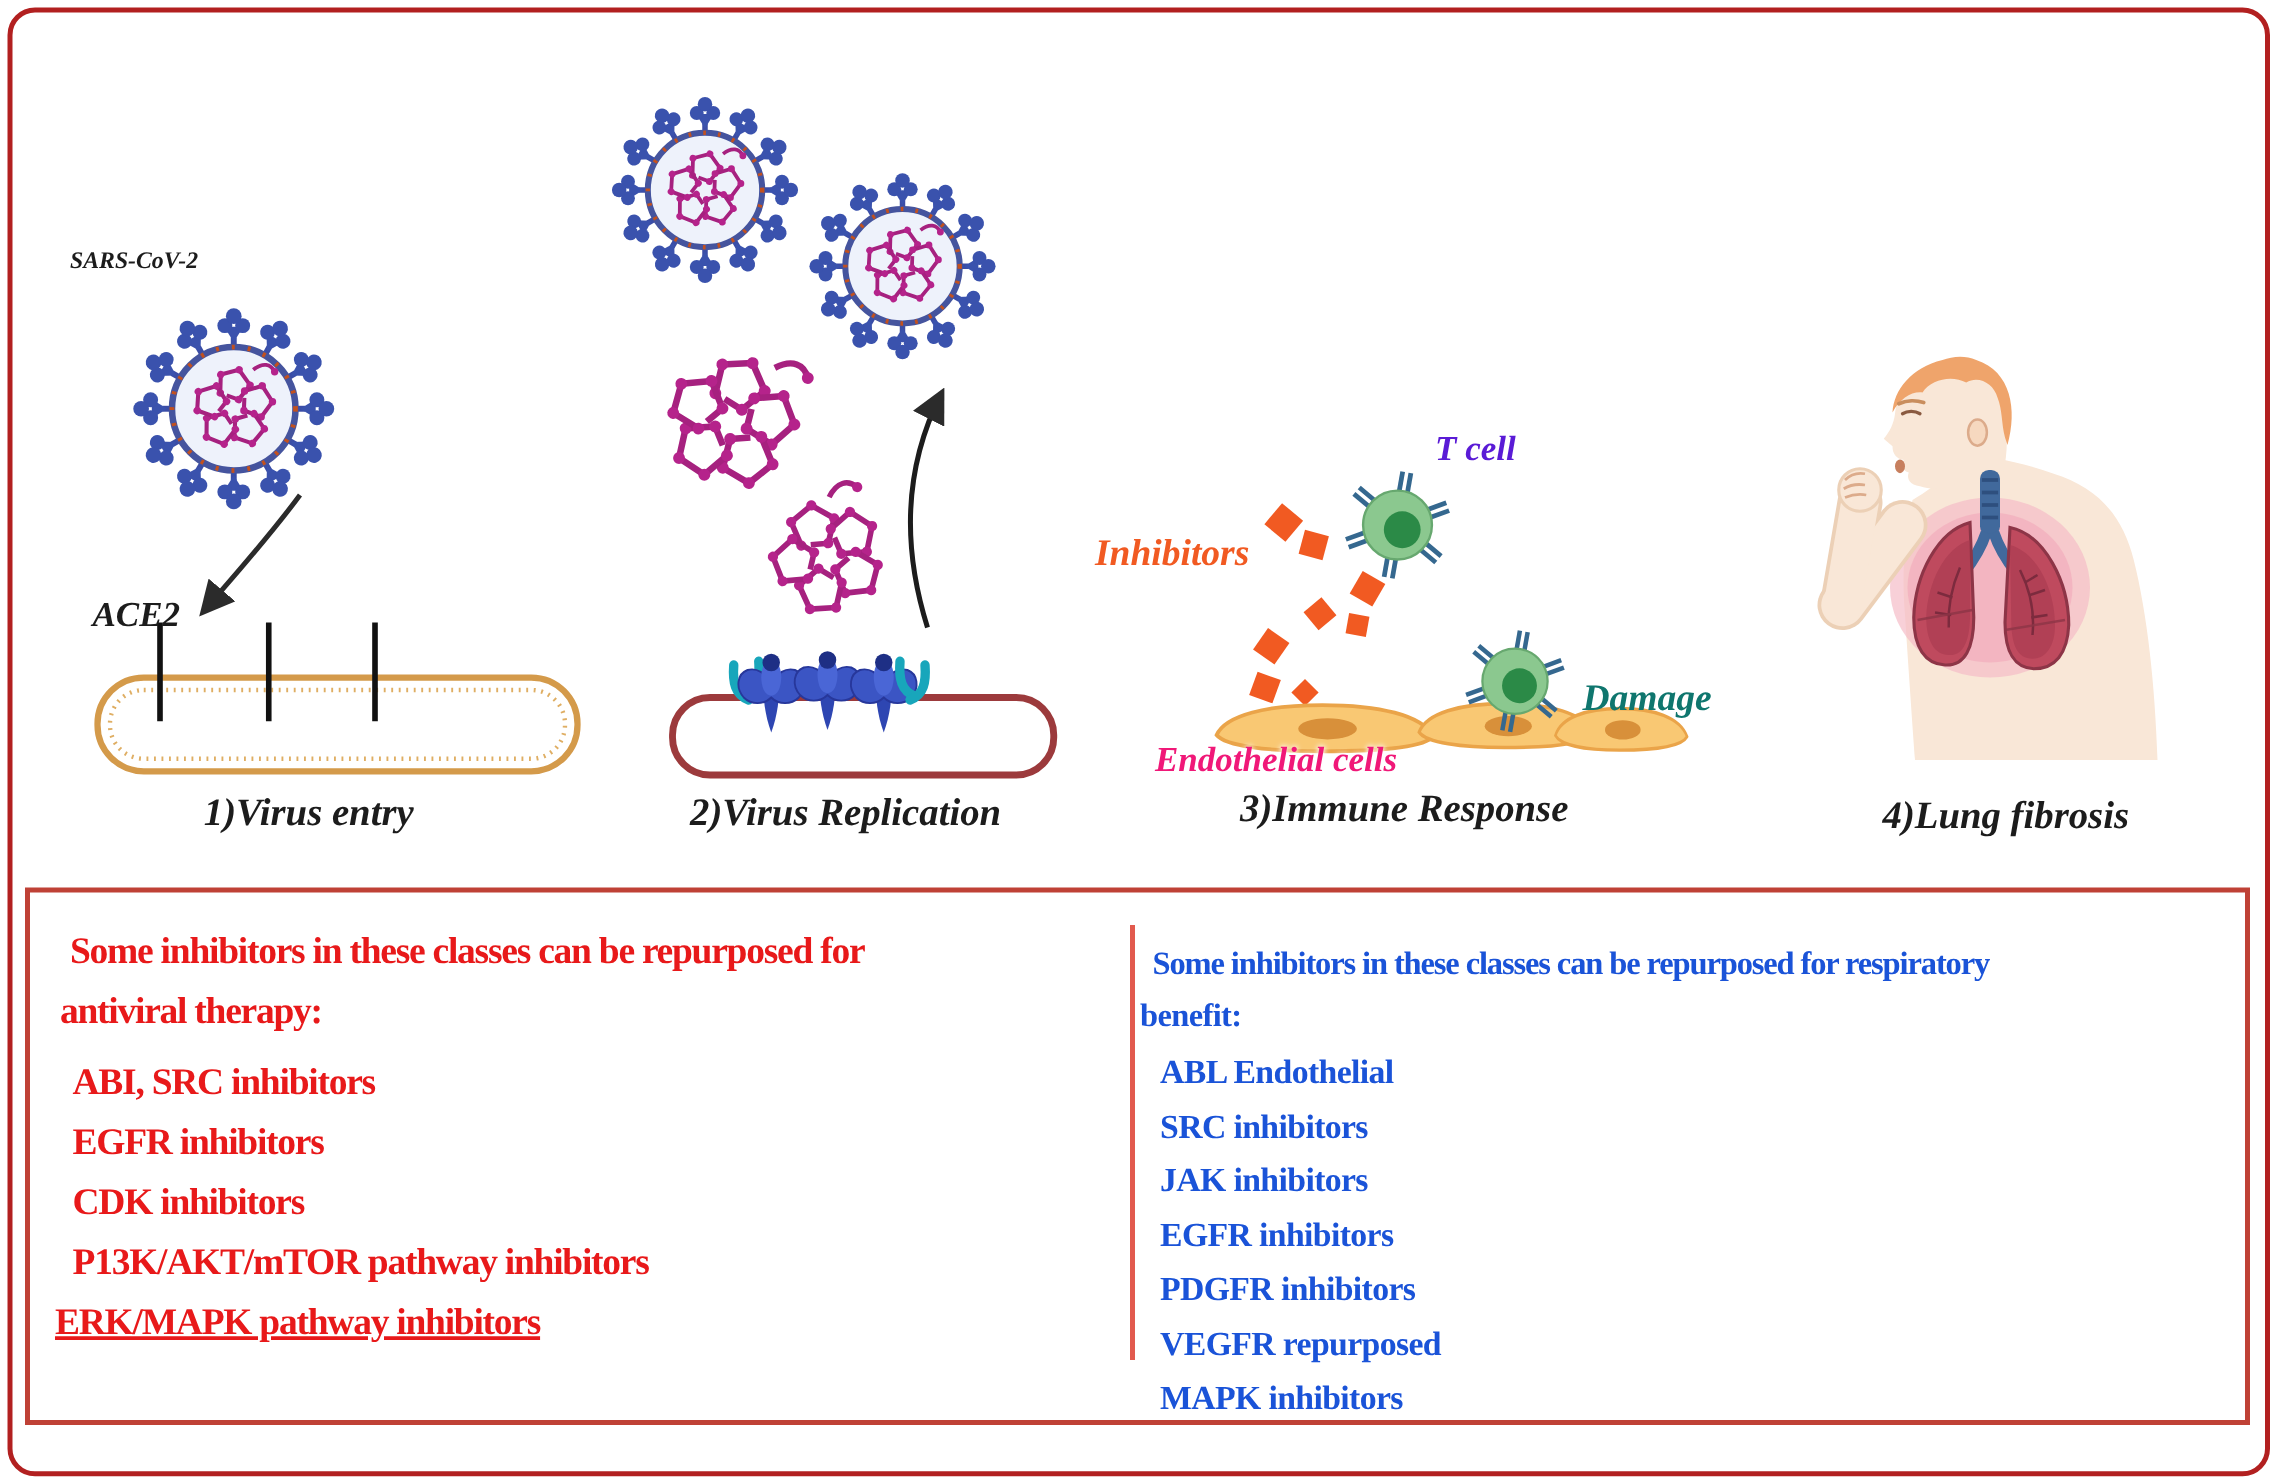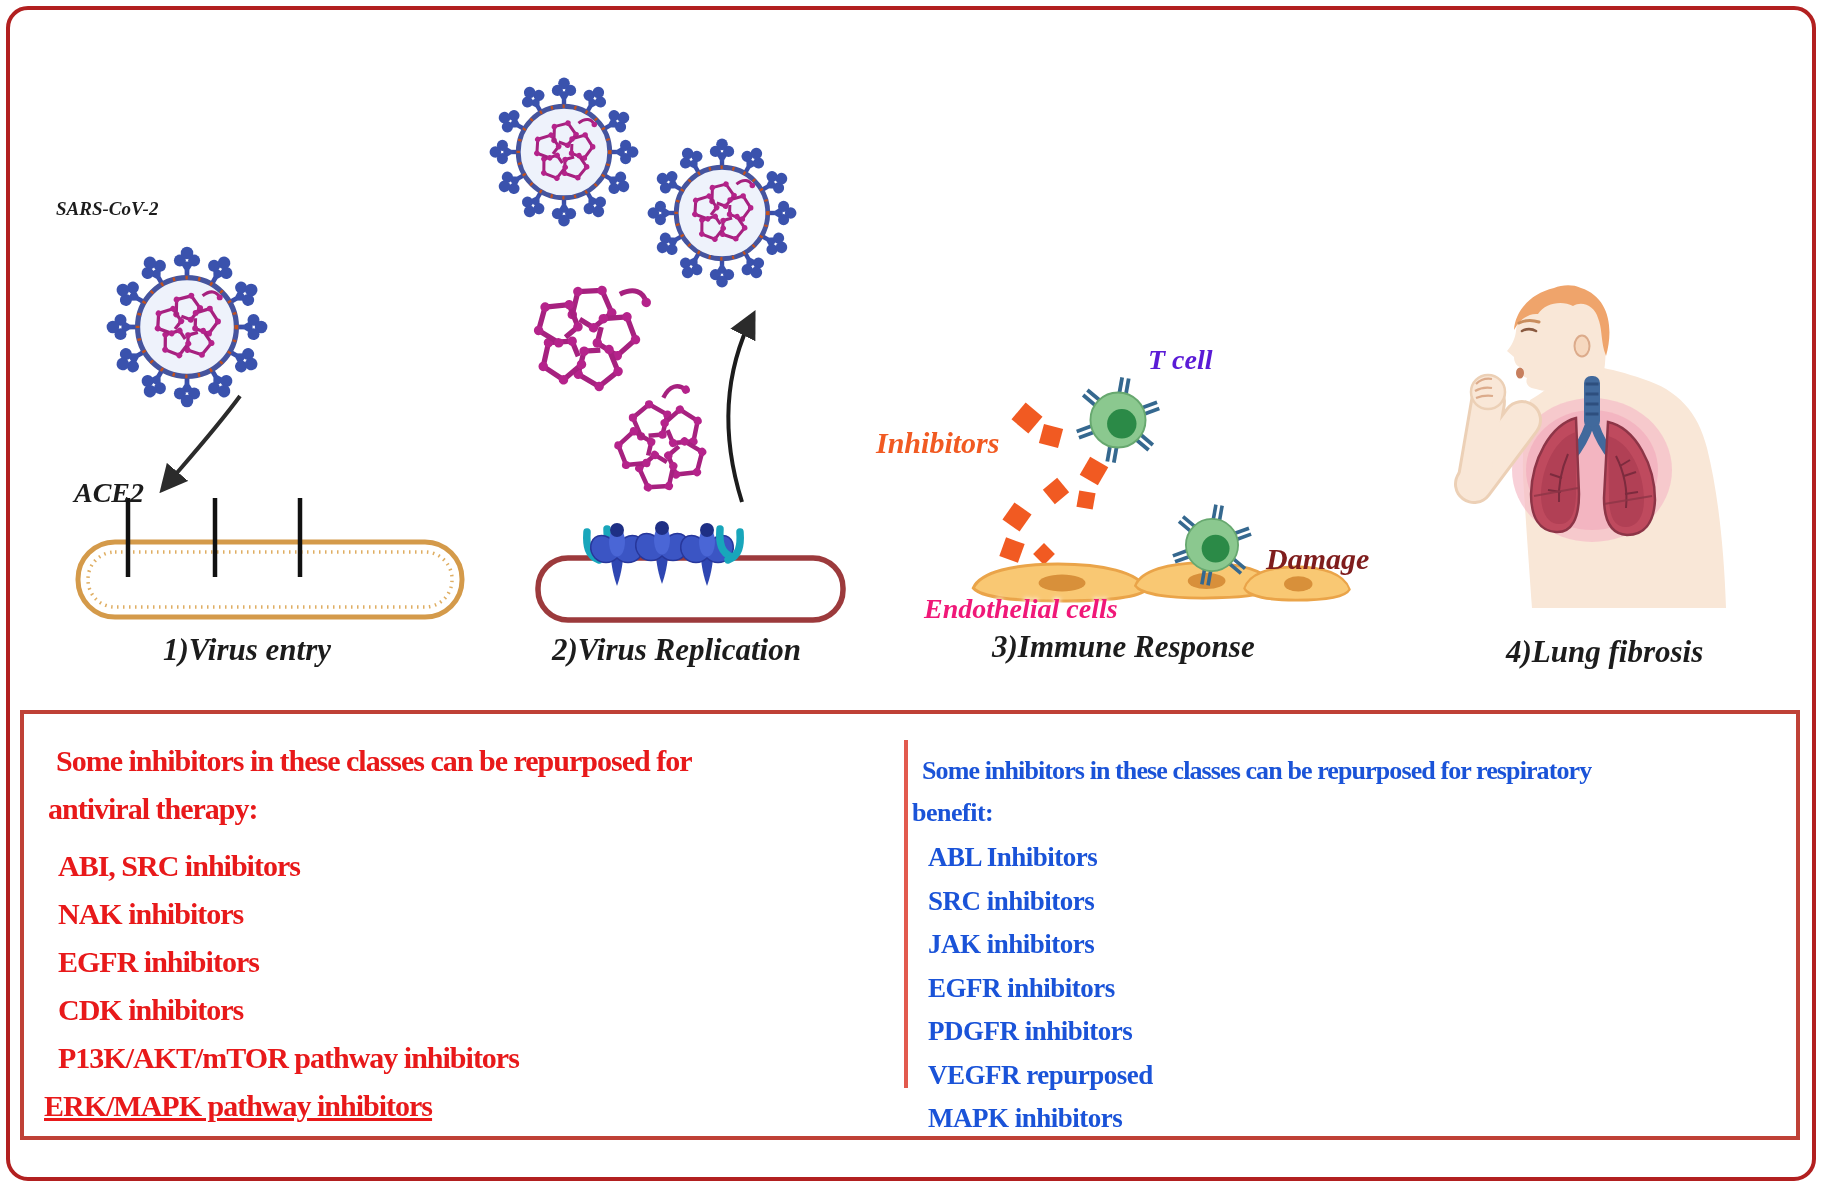--- a/index.html
+++ b/index.html
@@ -6,21 +6,21 @@
   .canvas{position:relative;width:1822px;height:1187px;background:#ffffff;
           font-family:"Liberation Serif",serif;overflow:hidden;}
   .outer-frame{position:absolute;left:6px;top:6px;width:1802px;height:1167px;
           border:4px solid #b22020;border-radius:22px;}
   .art{position:absolute;left:0;top:0;}
   .lbl{position:absolute;font-weight:bold;font-style:italic;color:#1c1c1c;white-space:nowrap;}
   .lbl-virus{left:56px;top:198px;font-size:19px;}
   .lbl-ace2{left:74px;top:477px;font-size:28px;}
   .lbl-tcell{left:1148px;top:344px;font-size:28px;color:#5a1bd6;}
   .lbl-cyto{left:876px;top:426px;font-size:30px;color:#f15a22;}
-  .lbl-damage{left:1266px;top:542px;font-size:30px;color:#7f1d1d;}
+  .lbl-damage{left:1266px;top:542px;font-size:30px;color:#0f766e;}
   .lbl-endo{left:924px;top:593px;font-size:28px;color:#f01878;text-shadow:0 0 6px #fff,0 0 4px #fff;}
   .caption{position:absolute;font-weight:bold;font-style:italic;font-size:31px;color:#1c1c1c;white-space:nowrap;text-align:center;}
   .cap1{left:163px;top:632px;}
   .cap2{left:552px;top:632px;}
   .cap3{left:992px;top:629px;}
   .cap4{left:1506px;top:634px;}
   .bottom-box{position:absolute;left:20px;top:710px;width:1772px;height:422px;
           border:4px solid #bf4136;background:#fff;}
   .divider{position:absolute;left:904px;top:740px;width:4px;height:348px;background:#e25a4e;}
   .hdr{position:absolute;font-weight:bold;white-space:nowrap;}
@@ -265,31 +265,30 @@
   <div class="caption cap3">3)Immune Response</div>
   <div class="caption cap4">4)Lung fibrosis</div>
 
   <div class="bottom-box"></div>
   <div class="divider"></div>
 
   <div class="hdr red l-h1">Some inhibitors in these classes can be repurposed for</div>
   <div class="hdr red l-h2">antiviral therapy:</div>
   <div class="list red l-list">
     <div class="item">ABI, SRC inhibitors</div>
-    <div class="item">NAK inhibitors</div>
     <div class="item">EGFR inhibitors</div>
     <div class="item">CDK inhibitors</div>
     <div class="item">P13K/AKT/mTOR pathway inhibitors</div>
     <div class="item">ERK/MAPK pathway inhibitors</div>
   </div>
 
   <div class="hdr blue r-h1">Some inhibitors in these classes can be repurposed for respiratory</div>
   <div class="hdr blue r-h2">benefit:</div>
   <div class="list blue r-list">
-    <div class="item">ABL Inhibitors</div>
+    <div class="item">ABL Endothelial</div>
     <div class="item">SRC inhibitors</div>
     <div class="item">JAK inhibitors</div>
     <div class="item">EGFR inhibitors</div>
     <div class="item">PDGFR inhibitors</div>
     <div class="item">VEGFR repurposed</div>
     <div class="item">MAPK inhibitors</div>
   </div>
 
 </div>
 

